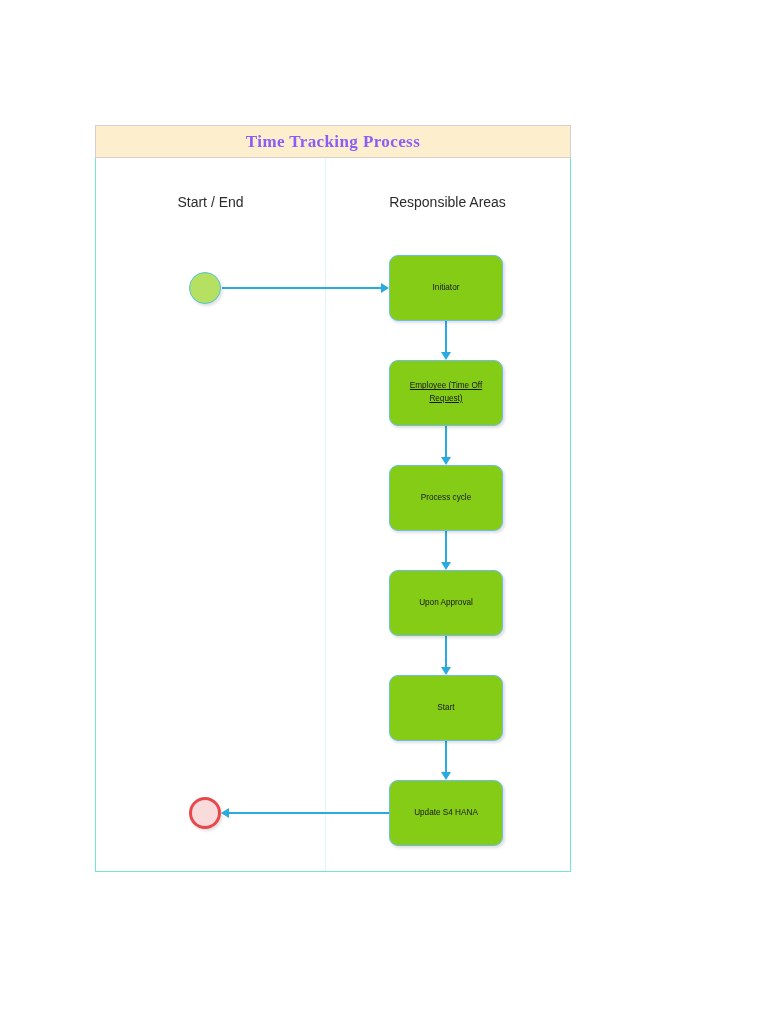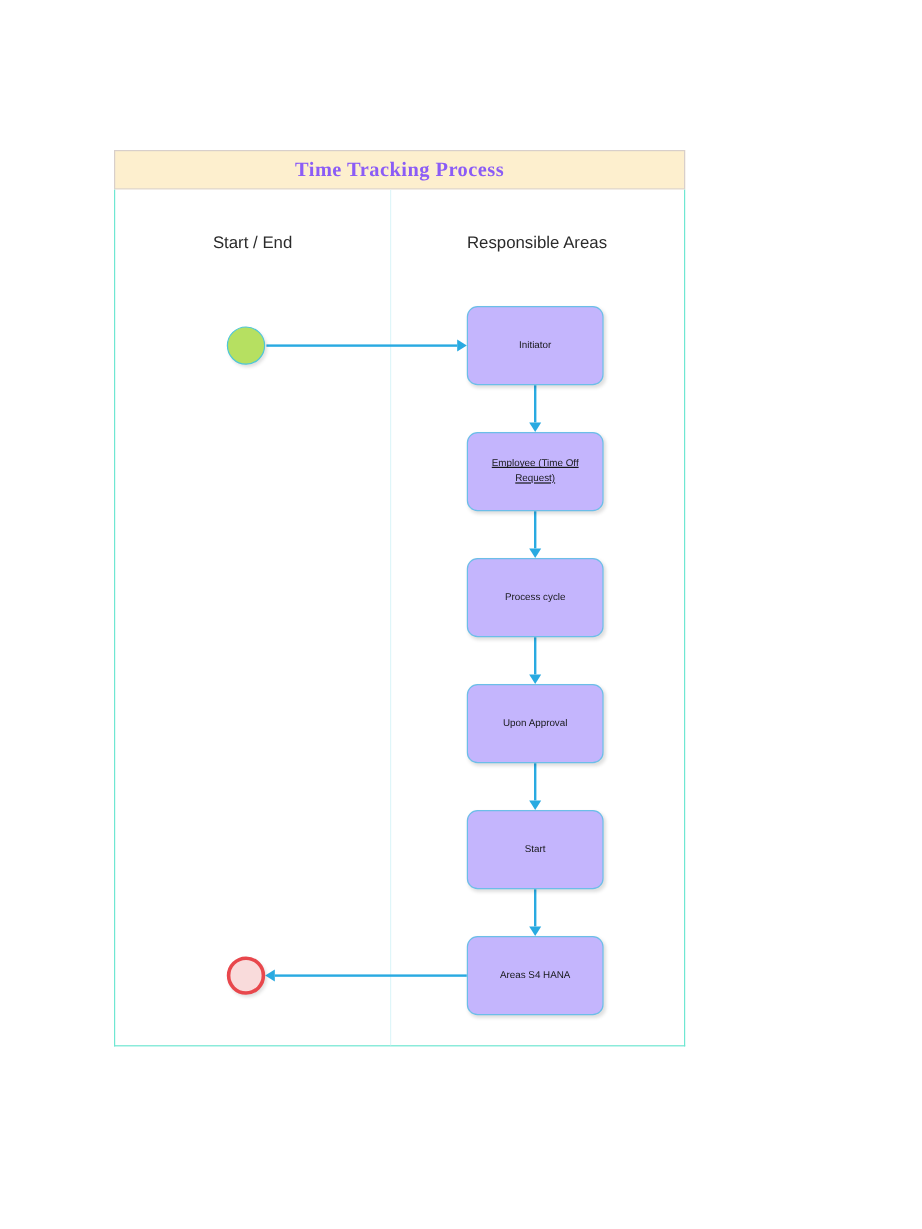--- a/index.html
+++ b/index.html
@@ -85,21 +85,21 @@
   }
   #lane-header-start-end { left: 0;   width: 229px; }
   #lane-header-responsible { left: 229px; width: 245px; }
 
   
   .process-box {
     position: absolute;
     width: 114px;
     height: 66px;
     box-sizing: border-box;
-    background: #c4b5fd;
+    background: #84cc16;
     border: 1.3px solid #6CBEE8;
     border-radius: 9px;
     display: flex;
     align-items: center;
     justify-content: center;
     text-align: center;
     padding: 0 7px;
     font-family: "Liberation Sans", sans-serif;
     font-size: 8.2px;
     line-height: 1.55;
@@ -247,17 +247,17 @@
 
     <div id="box-upon-approval" class="process-box">
       <span>Upon Approval</span>
     </div>
 
     <div id="box-submit" class="process-box">
       <span>Start</span>
     </div>
 
     <div id="box-update-s4" class="process-box">
-      <span>Areas S4 HANA</span>
+      <span>Update S4 HANA</span>
     </div>
 
   </div>
 </div>
 
 </body></html>

